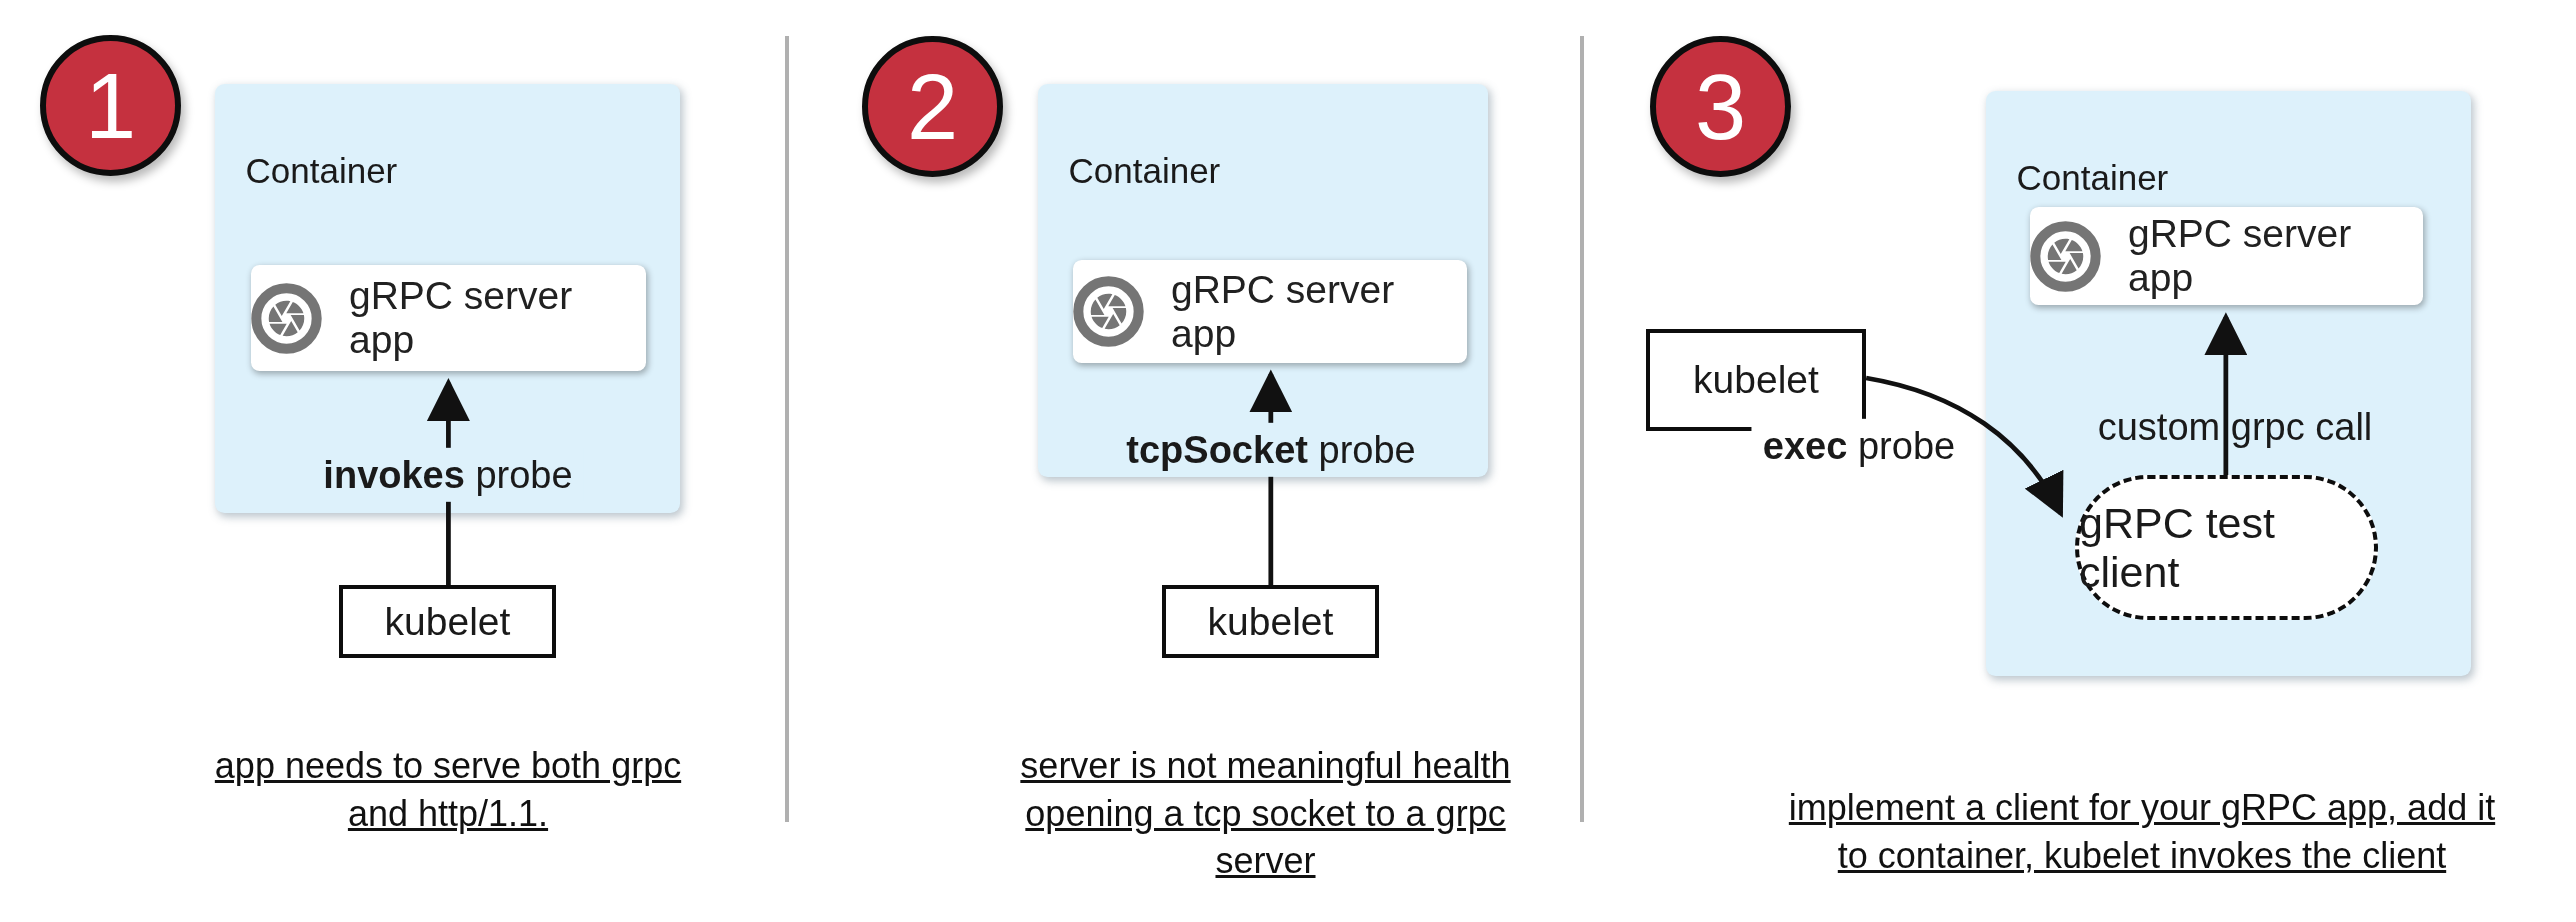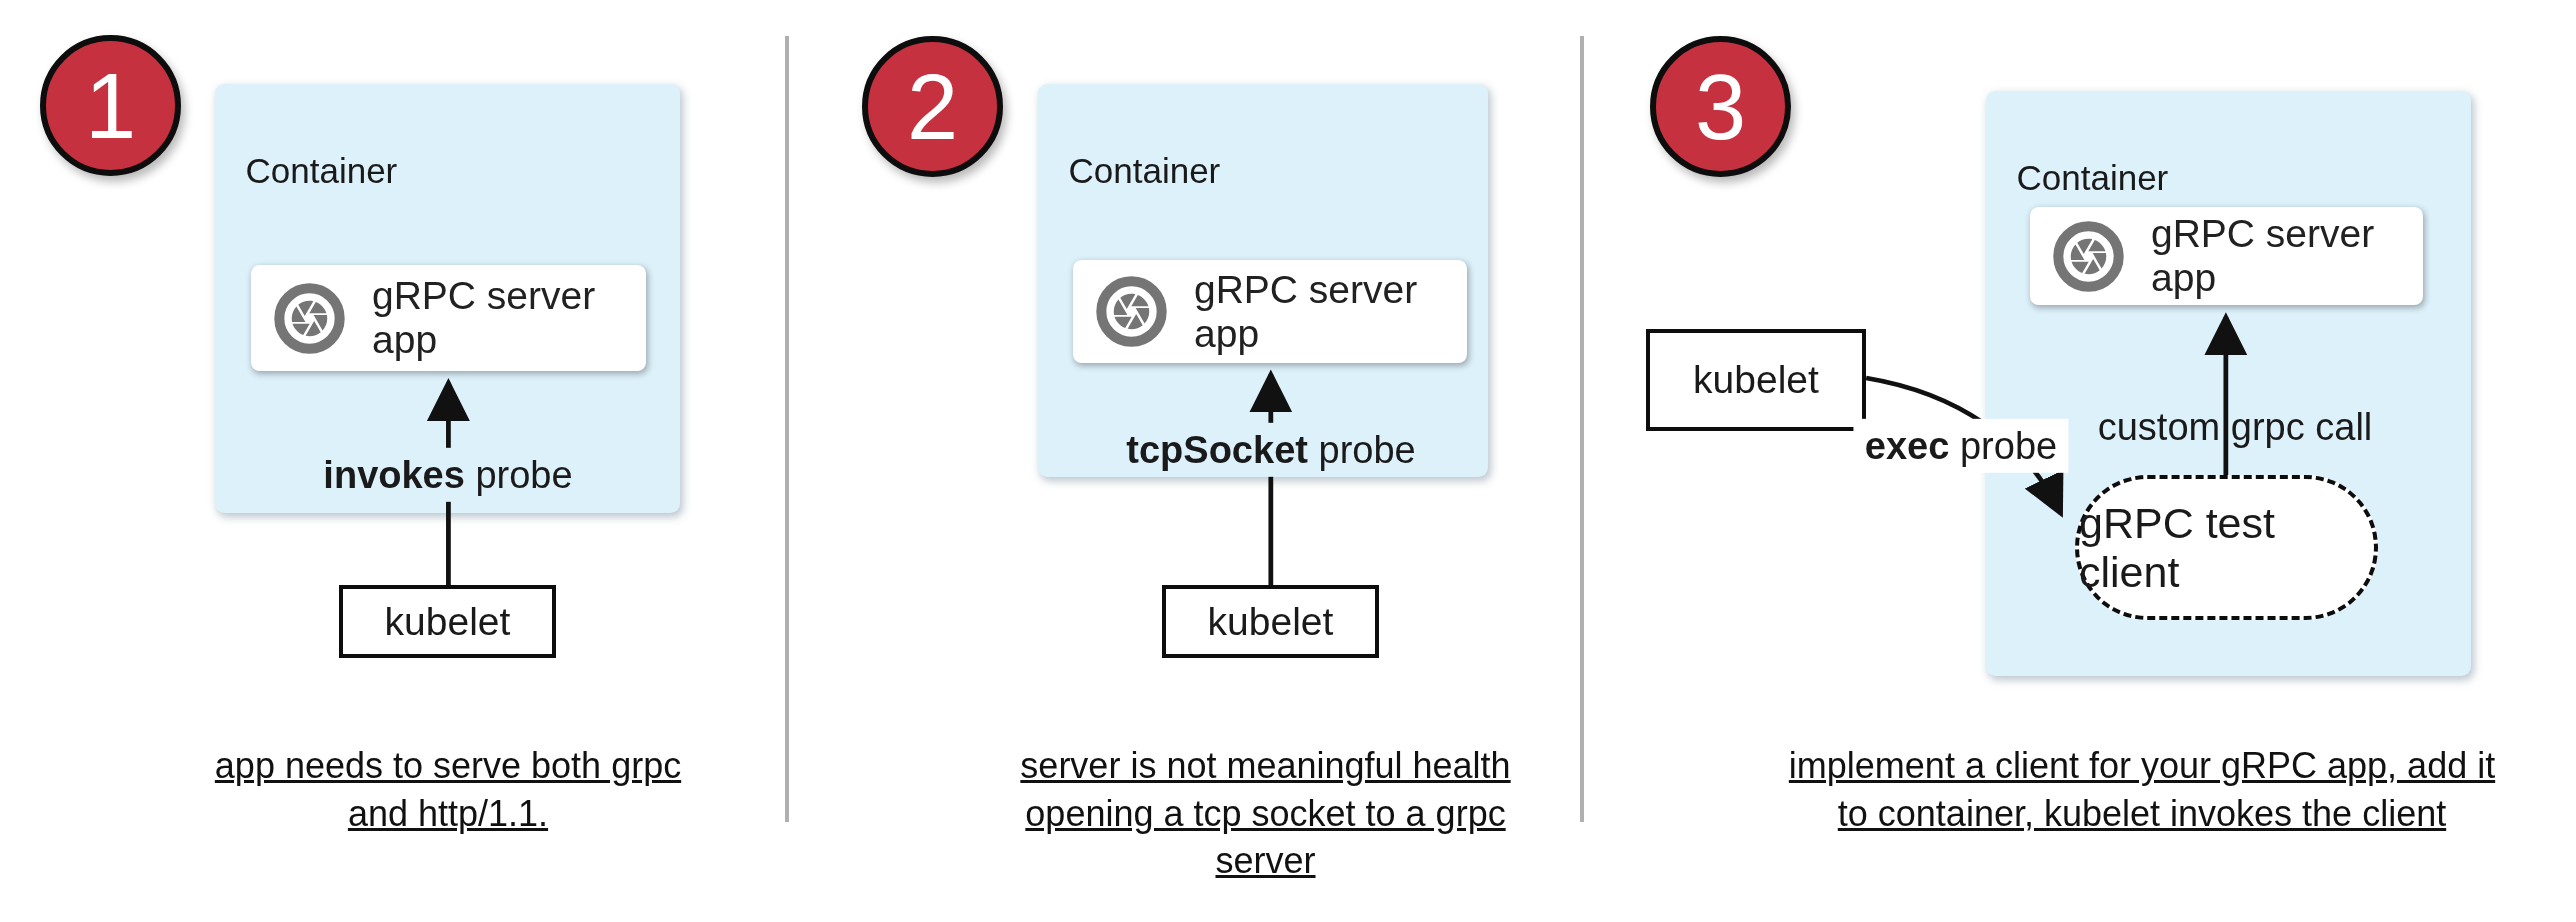--- a/index.html
+++ b/index.html
@@ -14,21 +14,21 @@
          color:#ffffff;font-size:92px;line-height:1;z-index:4;
          box-shadow:3.8px 5.7px 9.5px rgba(0,0,0,0.28);}
 
   .container-box{position:absolute;background:#ddf1fb;border-radius:9.5px;z-index:1;
          box-shadow:2.9px 3.8px 8.6px rgba(60,90,110,0.35);}
   .container-label{position:absolute;left:30.5px;top:27px;font-size:35px;color:#1a1a1a;margin-top:40px;}
 
   .arrows{position:absolute;left:0;top:0;z-index:2;pointer-events:none;}
 
   .app-box{position:absolute;background:#ffffff;border-radius:8.6px;z-index:3;
-         display:flex;align-items:center;box-sizing:border-box;padding-left:23px;
+         display:flex;align-items:center;box-sizing:border-box;
          box-shadow:1.9px 2.9px 6.7px rgba(0,0,0,0.30);}
   .app-box .app-label{font-size:39px;color:#212121;margin-left:27px;}
   .aperture{display:inline-flex;width:71px;height:71px;}
   .aperture svg{width:71px;height:71px;}
 
   .probe-label{position:absolute;transform:translate(-50%,-50%);font-size:38px;
          white-space:nowrap;z-index:3;padding:5.7px 11.4px;}
   .blue-bg{background:#ddf1fb;}
   .white-bg{background:#ffffff;}
   .probe-label b{font-weight:bold;}
@@ -151,29 +151,29 @@
         </g>
       </svg>
     </span>
     <span class="app-label">gRPC server app</span>
   </div>
 
   <div class="kubelet-box" style="left:1646px;top:329px;width:220px;height:102px;">
     <span>kubelet</span>
   </div>
 
-  <div class="probe-label white-bg" style="left:1961px;top:446px;">
+  <div class="probe-label white-bg" style="left:1859px;top:446px;">
     <b>exec</b><span> probe</span>
   </div>
 
   <div class="call-label" style="left:2235px;top:427px;">custom grpc call</div>
 
   <div class="test-client" style="left:2075px;top:475px;width:303px;height:145px;">
     <span>gRPC test client</span>
   </div>
 
-  <div class="caption" style="left:1751px;top:742px;width:782px;">
+  <div class="caption" style="left:1751px;top:784px;width:782px;">
     <div>implement a client for your gRPC app, add it</div>
     <div>to container, kubelet invokes the client</div>
   </div>
 
 </div>
 
 
 </body></html>

